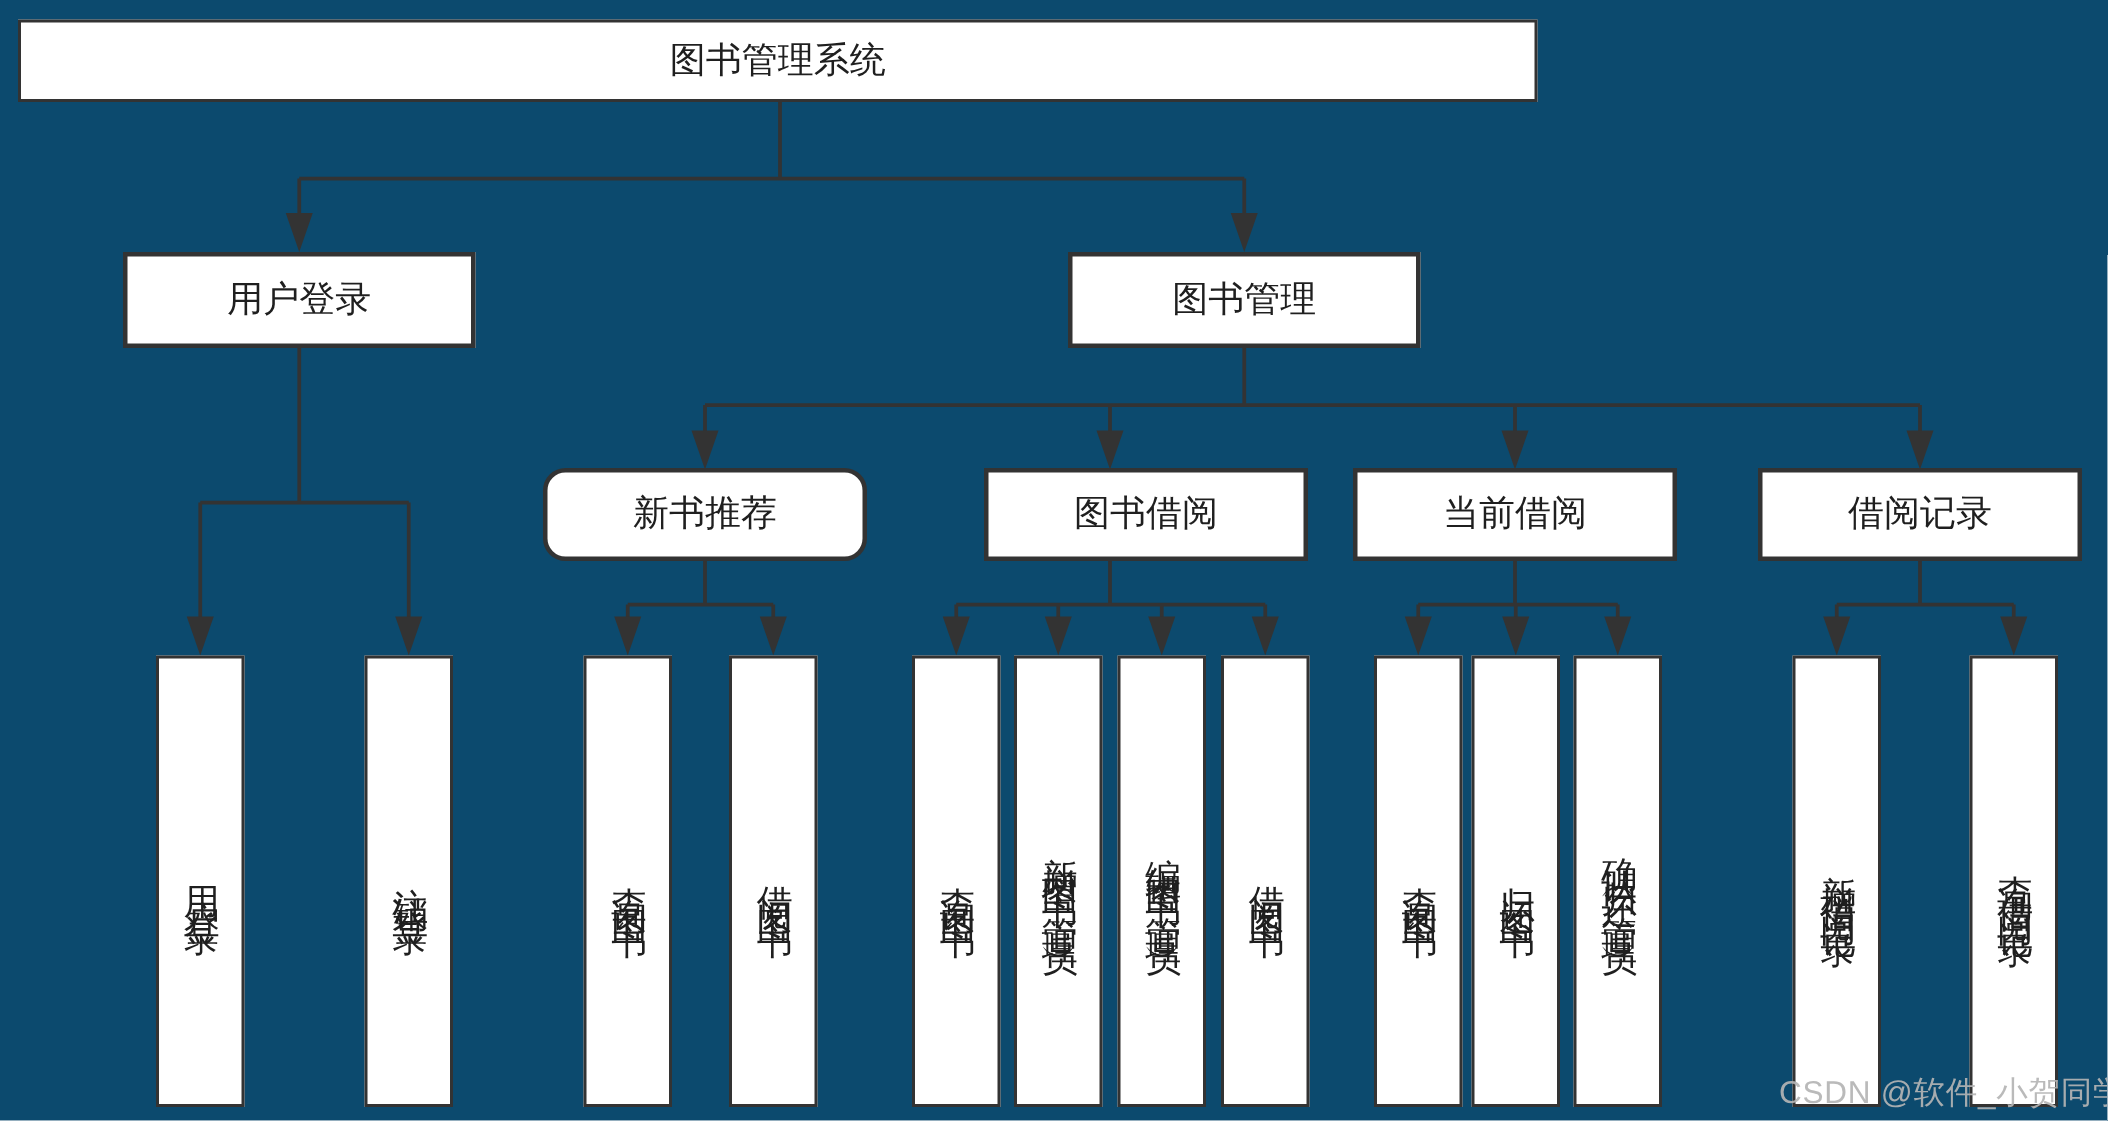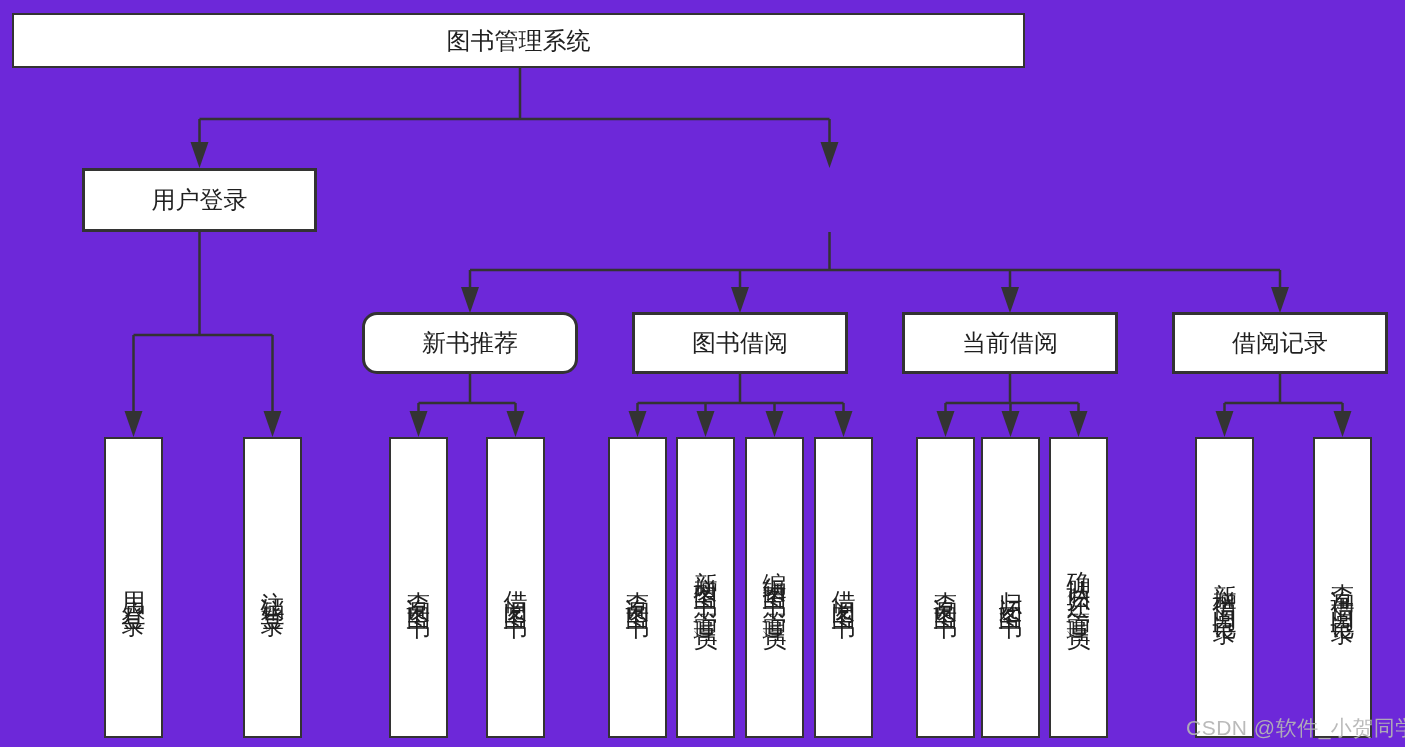--- a/index.html
+++ b/index.html
@@ -1,17 +1,17 @@
 <!DOCTYPE html>
 <html><head>
 <meta charset="utf-8">
 <style>
   html,body{margin:0;padding:0;background:#ffffff;}
   .stage{
-    position:relative;width:1405px;height:747px;background:#6d28d9;overflow:hidden;
+    position:relative;width:1405px;height:747px;background:#0c4a6e;overflow:hidden;
     font-family:"Liberation Sans","DejaVu Sans",sans-serif;color:#1f1f1f;
   }
   .wires{position:absolute;left:0;top:0;width:1405px;height:747px;}
   .box{
     position:absolute;box-sizing:border-box;background:#ffffff;
     border:3px solid #333333;display:flex;align-items:center;justify-content:center;
     font-size:24px;line-height:1;
   }
   .box.thin{border-width:2px;}
   .box .lbl{white-space:nowrap;}
@@ -63,25 +63,28 @@
     </g>
   </svg>
 
   <div class="box thin root">
     <span class="lbl">图书管理系统</span>
   </div>
 
   <div class="box l2" style="left:82px;">
     <span class="lbl">用户登录</span>
   </div>
+  <div class="box l2" style="left:712px;">
+    <span class="lbl">图书管理</span>
+  </div>
 
   <div class="box l3" style="left:362px;border-radius:15px;">
     <span class="lbl">新书推荐</span>
   </div>
-  <div class="box l3" style="left:632px;">
+  <div class="box l3" style="left:656px;">
     <span class="lbl">图书借阅</span>
   </div>
   <div class="box l3" style="left:902px;">
     <span class="lbl">当前借阅</span>
   </div>
   <div class="box l3" style="left:1172px;">
     <span class="lbl">借阅记录</span>
   </div>
 
   <div class="box v" style="left:104px;">

